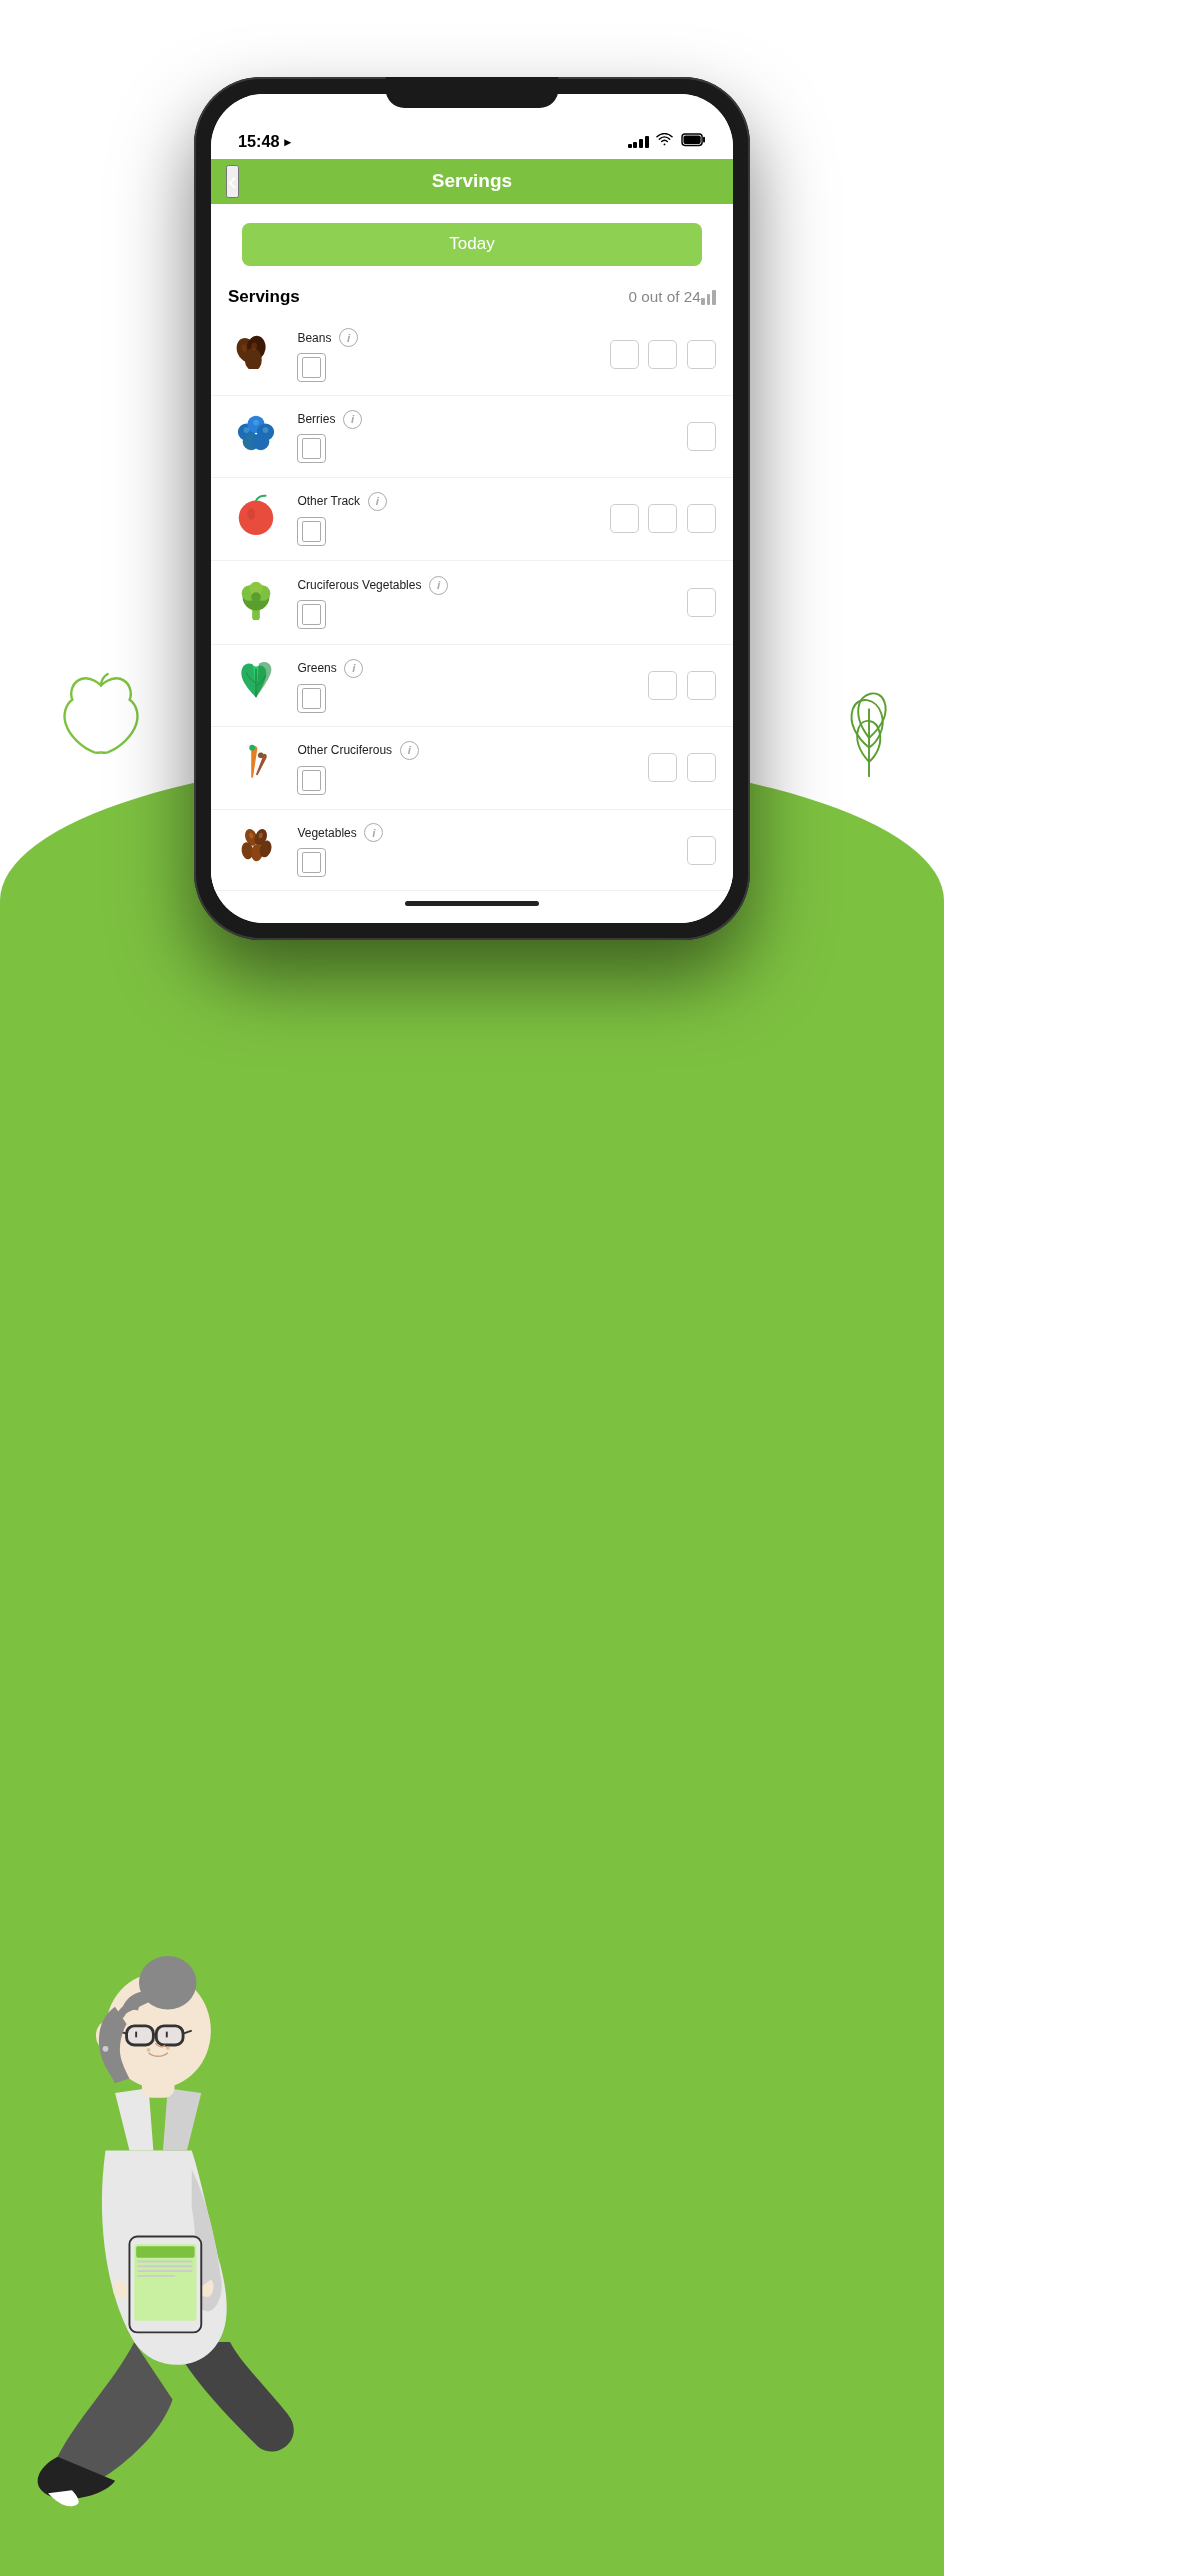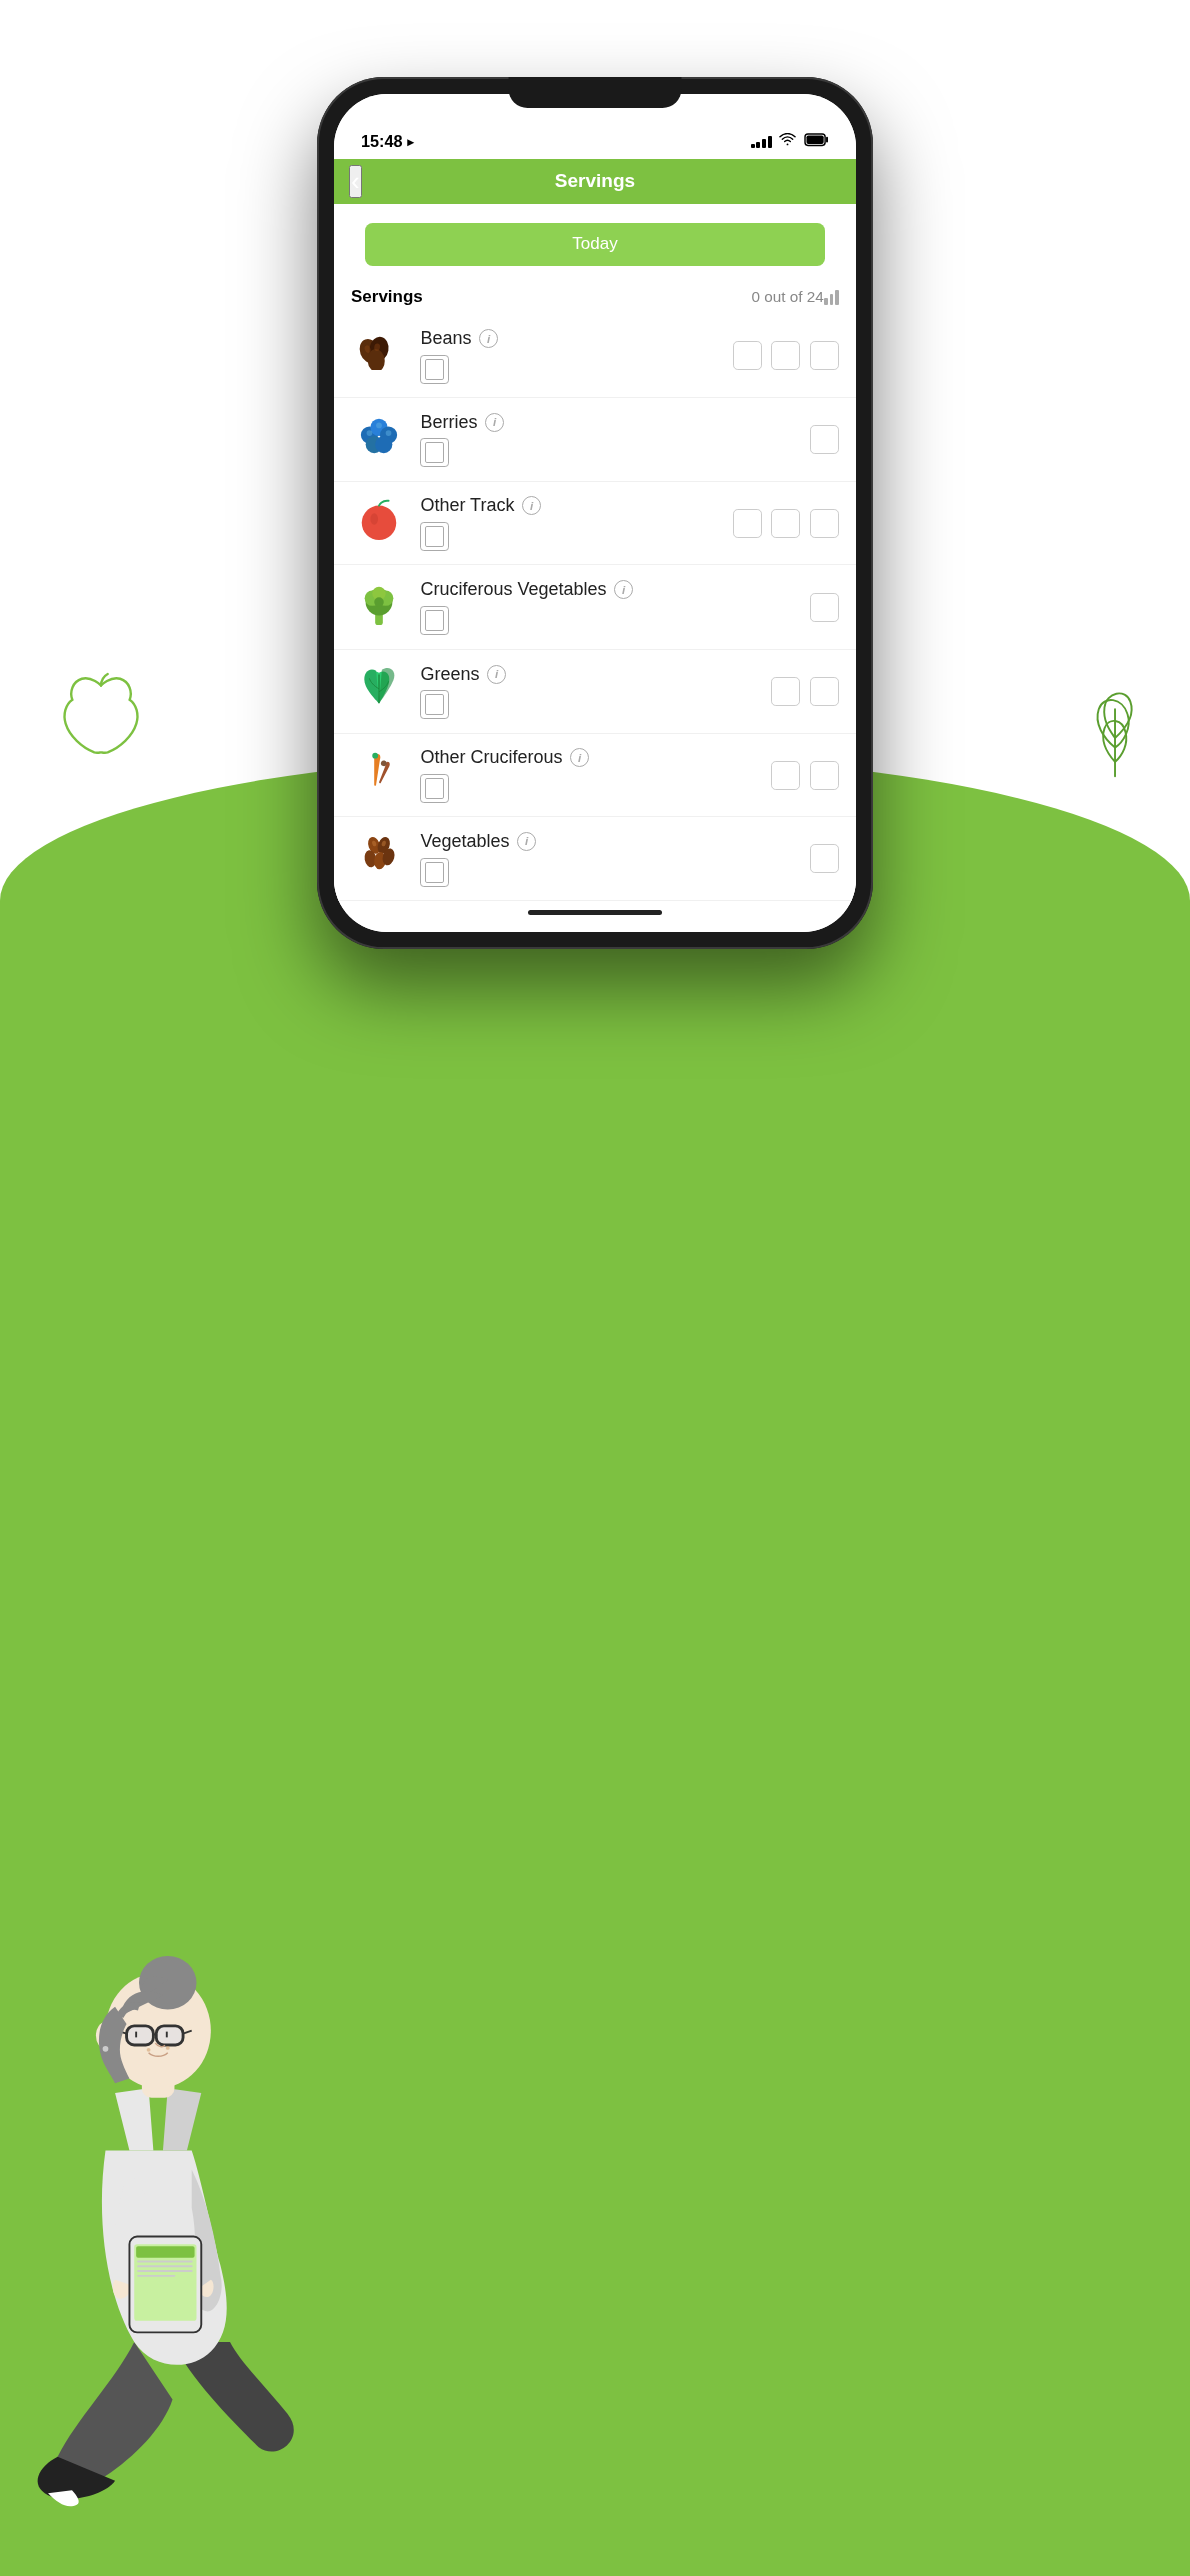--- a/index.html
+++ b/index.html
@@ -6,21 +6,21 @@
     body {
       width: 1190px;
       min-height: 2576px;
       background: #fff;
       font-family: -apple-system, BlinkMacSystemFont, 'Helvetica Neue', Arial, sans-serif;
       overflow-x: hidden;
     }
 
     
     .page-wrapper {
-      width: 1190px;
+      width: 944px;
       min-height: 2576px;
       position: relative;
       background: #fff;
     }
 
     .green-bg {
       position: absolute;
       bottom: 0;
       left: 0;
       width: 100%;
@@ -189,21 +189,21 @@
     }
 
     .food-name-row {
       display: flex;
       align-items: center;
       gap: 7.7px;
       margin-bottom: 5.8px;
     }
 
     .food-name {
-      font-size: 18px;
+      font-size: 12px;
       font-weight: 500;
       color: #222;
     }
 
     .info-icon {
       width: 19px;
       height: 19px;
       border-radius: 50%;
       border: 1.4px solid #aaa;
       display: flex;

